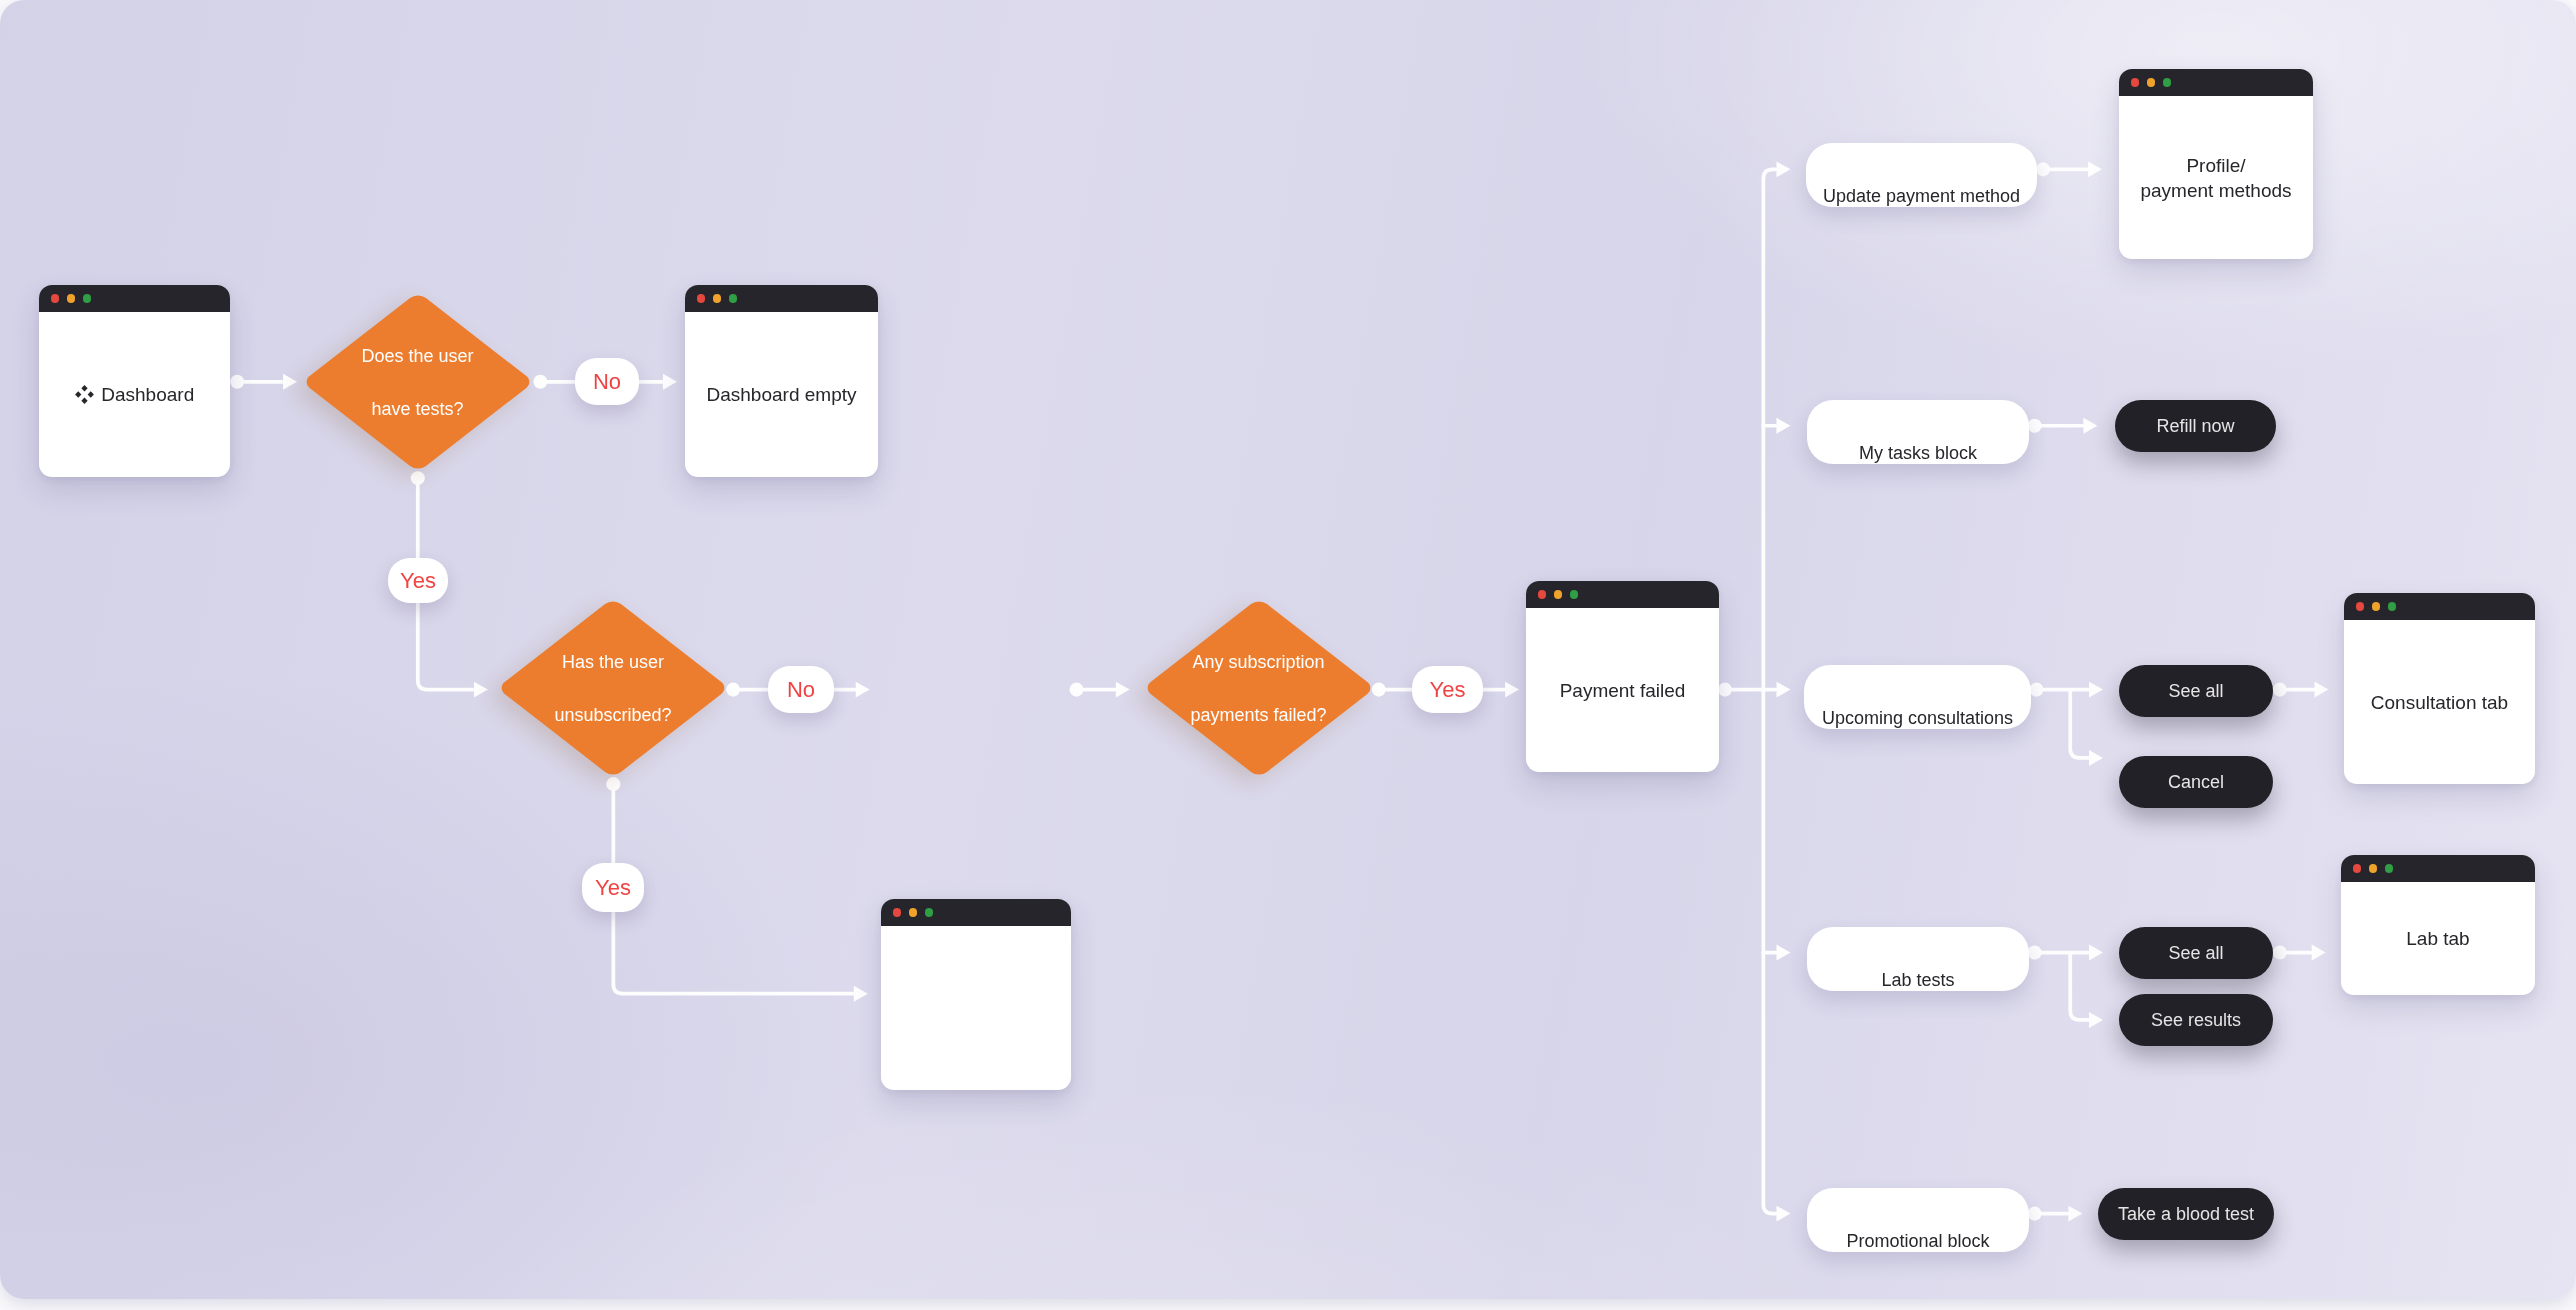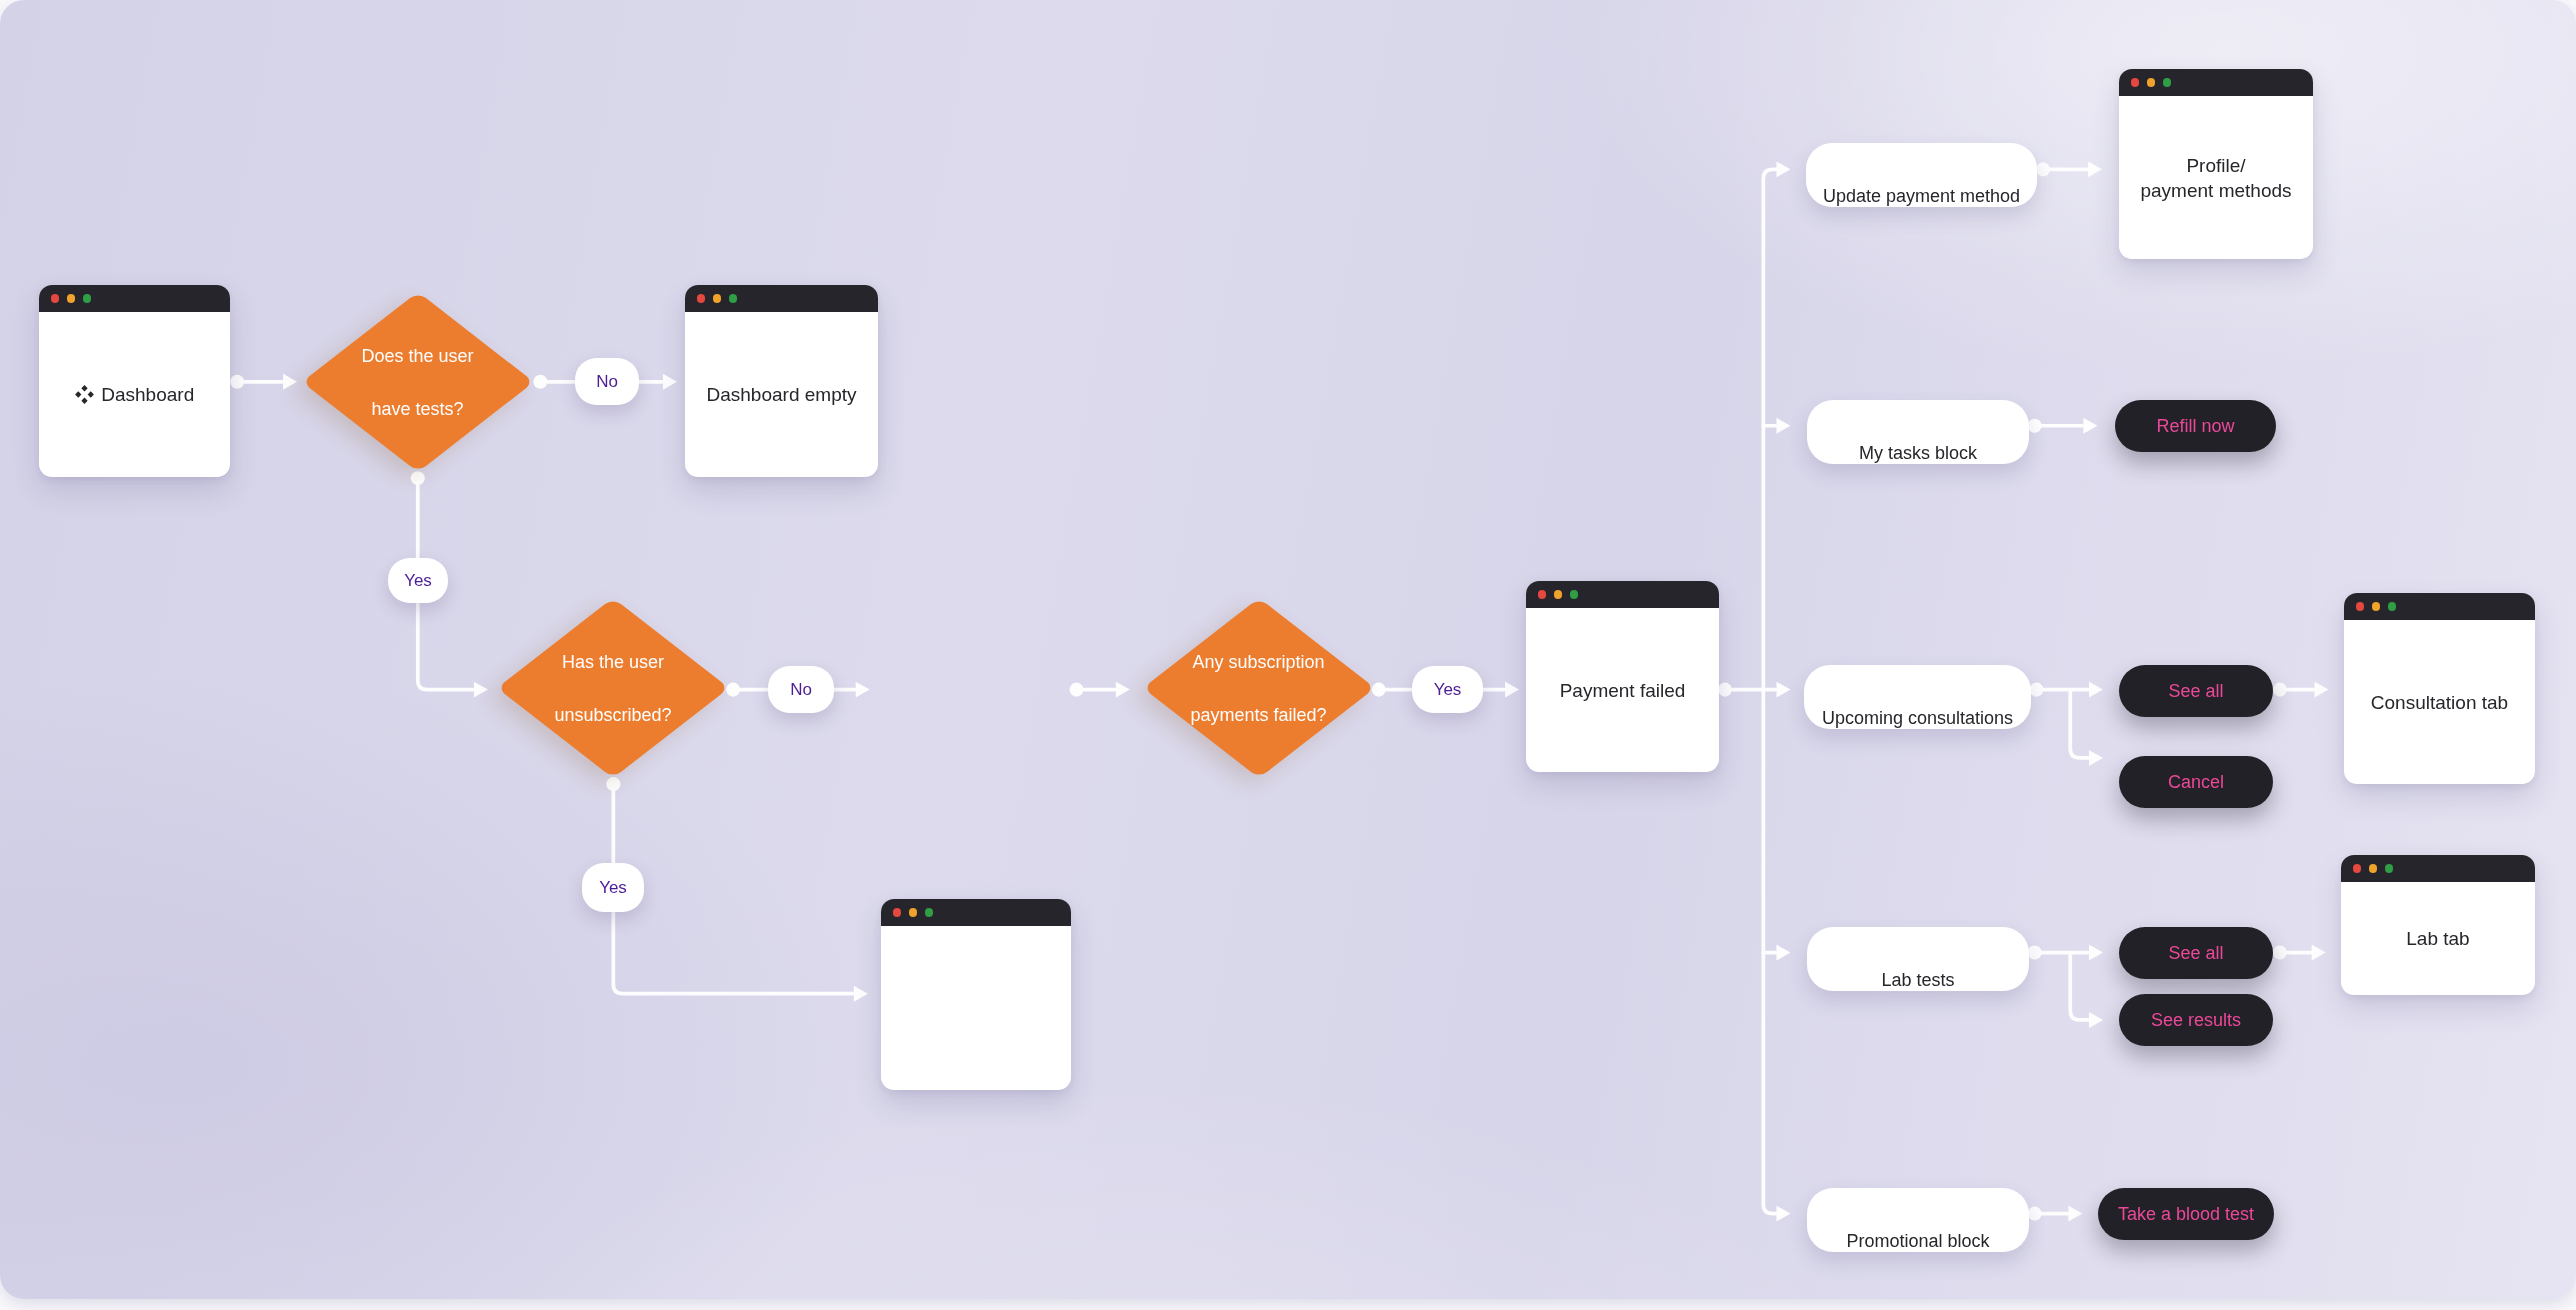--- a/index.html
+++ b/index.html
@@ -48,36 +48,36 @@
   }
   .diamond-label{
     position:absolute;inset:0;display:flex;flex-direction:column;align-items:center;justify-content:center;
     color:#ffffff;font-size:18px;line-height:26px;text-align:center;gap:27px;
   }
 
   
   .tag{
     position:absolute;background:#ffffff;border-radius:21.5px;
     display:flex;align-items:center;justify-content:center;
-    font-size:17px;color:#4c1d95;
+    font-size:22px;color:#ef4444;
     box-shadow:0 7.5px 17px rgba(64,58,110,0.18);
   }
 
   
   .pill{
     position:absolute;height:64px;background:#ffffff;border-radius:26px;
     display:flex;align-items:flex-end;justify-content:center;
     font-size:18px;color:#26262b;
     box-shadow:0 9.4px 20.6px rgba(64,58,110,0.16);
   }
   
   .pill-dark{
     position:absolute;height:52px;background:#212127;border-radius:26px;
     display:flex;align-items:center;justify-content:center;
-    font-size:18px;color:#ec4899;
+    font-size:18px;color:#e5e5e5;
     box-shadow:0 11.2px 22.5px rgba(25,24,40,0.30);
   }
   .icon-4d{width:19px;height:19px;flex:none;}
 </style>
 </head>
 <body>
 
 <div class="stage">
   <div class="panel"></div>
 

